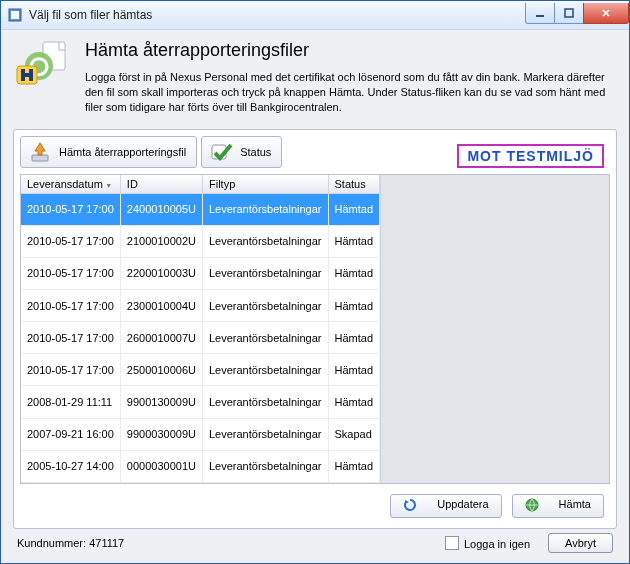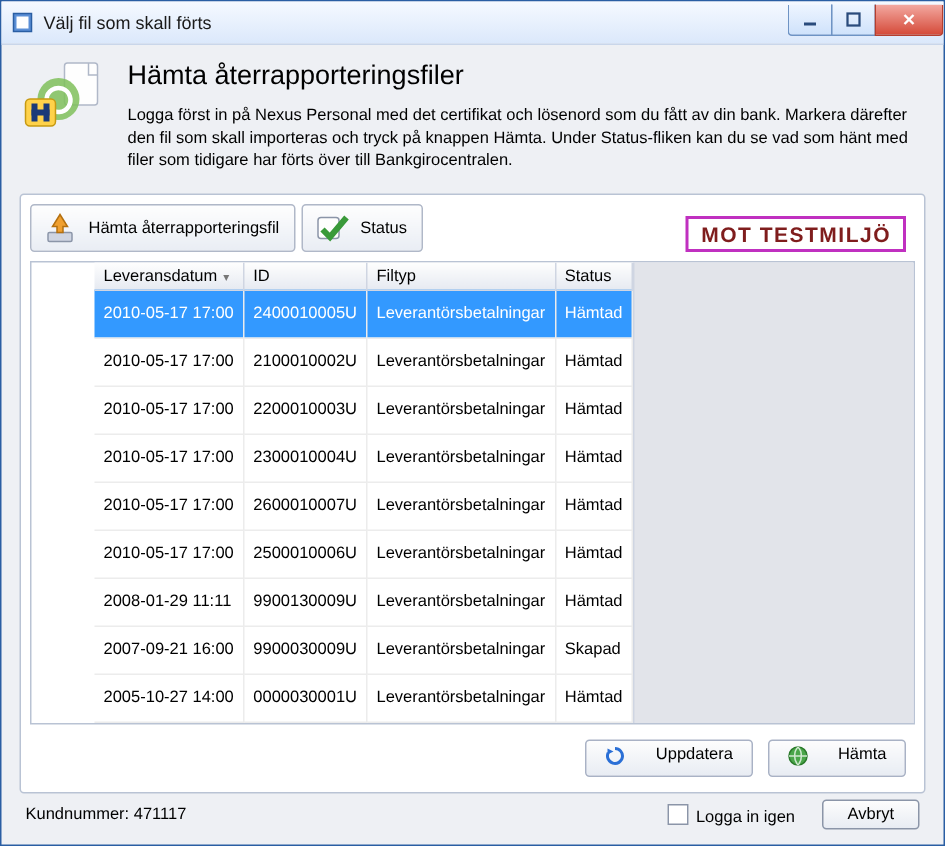--- a/index.html
+++ b/index.html
@@ -14,22 +14,22 @@
   .winbtn svg{display:block;}
   .body{flex:1;padding:10px 12px 8px;display:flex;flex-direction:column;}
   .header{display:flex;}
   .logo{width:62px;height:48px;margin-right:10px;display:flex;align-items:flex-start;}
   .htext h1{margin:0 0 9px;font-size:18px;font-weight:normal;}
   .htext p{margin:0;font-size:11px;line-height:1.35;}
   .panel{flex:1;margin-top:14px;border:1px solid #b9c3d4;border-radius:3px;background:#fff;display:flex;flex-direction:column;padding:6px;}
   .tabrow{display:flex;align-items:flex-end;}
   .tab{display:flex;align-items:center;border:1px solid #b0b8c8;border-radius:3px;padding:4px 10px 4px 6px;background:linear-gradient(#fefefe,#e9edf4);margin-right:4px;font-size:11px;}
   .tab .ticon{width:26px;height:22px;margin-right:6px;display:flex;align-items:center;justify-content:center;}
-  .stamp{margin-left:auto;margin-right:6px;border:2px solid #c030c0;color:#7f1d1d;font-weight:bold;font-size:14px;letter-spacing:1px;padding:2px 8px;}
-  .gridwrap{flex:1;margin-top:6px;border:1px solid #b9c3d4;background:#fff;display:flex;overflow:hidden;padding-left:42px;}
+  .stamp{margin-left:auto;margin-right:6px;border:2px solid #c030c0;color:#1d4ed8;font-weight:bold;font-size:14px;letter-spacing:1px;padding:2px 8px;}
+  .gridwrap{flex:1;margin-top:6px;border:1px solid #b9c3d4;background:#fff;display:flex;overflow:hidden;}
   table{border-collapse:collapse;font-size:11px;background:#fff;}
   th{background:linear-gradient(#fefefe,#e6eaf1);border:1px solid #cfd5e2;border-top:none;border-left:none;padding:3px 6px;text-align:left;font-weight:normal;white-space:nowrap;}
   th.first{border-left:none;}
   th .sort{font-size:8px;color:#777;margin-left:4px;}
   td{border-right:1px solid #ececec;border-bottom:1px solid #ececec;padding:3px 6px;white-space:nowrap;}
   tr.sel td{background:#3399ff;color:#fff;}
   .gridfill{flex:1;background:#E2E4EA;border-left:1px solid #cfd5e2;}
   .panelbtns{display:flex;justify-content:flex-end;gap:10px;padding:10px 6px 4px;}
   .btn{display:flex;gap:20px;border:1px solid #a9b2c5;border-radius:3px;background:linear-gradient(#fdfdfd,#e8ecf3);padding:3px 12px;font-size:11px;}
   .statusrow{padding:4px 4px 6px;font-size:11px;}
@@ -42,21 +42,21 @@
 <body>
 
 <div class="window">
   <div class="titlebar">
     <span class="appicon">
       <svg width="16" height="16" viewBox="0 0 16 16">
           <rect x="2" y="2" width="12" height="12" fill="#5b8fd6" stroke="#2a5ea3"></rect>
           <rect x="4" y="4" width="8" height="8" fill="#fff"></rect>
         </svg>
     </span>
-    <span class="title">Välj fil som skall förts</span>
+    <span class="title">Välj fil som filer hämtas</span>
     <div class="winbtns">
       <div class="winbtn min">
           <svg width="10" height="10">
             <rect x="1" y="7" width="8" height="2" fill="#2a4b7c"></rect>
           </svg>
         </div>
       <div class="winbtn">
           <svg width="10" height="10">
             <rect x="1" y="1" width="8" height="8" fill="none" stroke="#2a4b7c" stroke-width="1.5"></rect>
           </svg>

